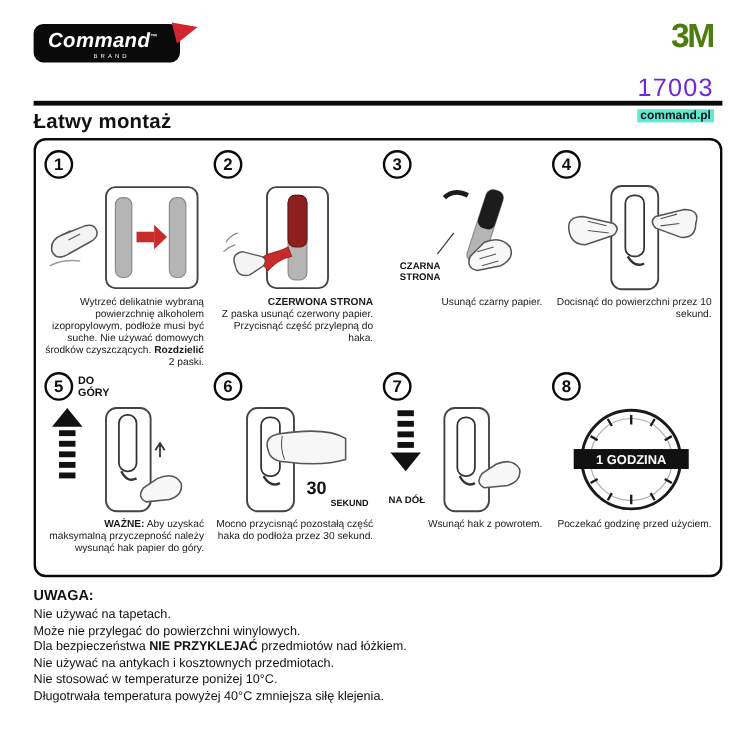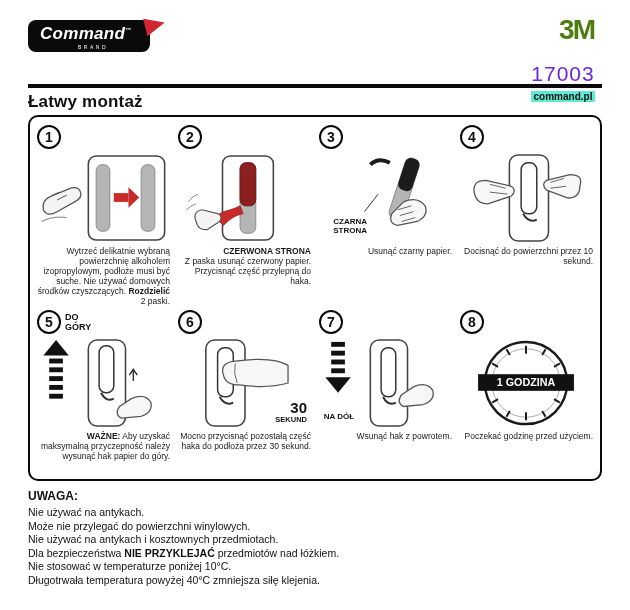--- a/index.html
+++ b/index.html
@@ -74,21 +74,21 @@
   .illus svg { width:100%; height:100%; display:block; }
   .cap { font-size:8.5px; line-height:1.18; text-align:right; margin-top:3px; color:#1a1a1a; }
   .cap b { font-weight:bold; }
   .cap-heading { font-weight:bold; }
 
   
   .lbl-czarna {
     position:absolute; left:2px; bottom:8px; width:46px;
     font-weight:bold; font-size:8px; line-height:1.15; text-align:right;
   }
-  .lbl-30 { position:absolute; right:4px; bottom:4px; text-align:right; }
+  .lbl-30 { position:absolute; right:4px; bottom:4px; text-align:left; }
   .lbl-30-big { display:block; font-size:15px; font-weight:bold; line-height:1; }
   .lbl-30-small { display:block; font-size:7.5px; font-weight:bold;margin-left:20px; }
   .lbl-nadol {
     position:absolute; left:0; bottom:6px; width:40px;
     text-align:center; font-weight:bold; font-size:8px; line-height:1.1;
   }
 
   
   .uwaga { position:absolute; left:28px; top:489px; right:20px; }
   .uwaga-title { font-size:12px; font-weight:bold; margin-bottom:3px; }
@@ -299,21 +299,21 @@
       </div>
       <div class="cap">
         <span>Poczekać godzinę przed użyciem.</span>
       </div>
     </div>
 
   </div>
 
   <div class="uwaga">
     <div class="uwaga-title">UWAGA:</div>
-    <div class="uwaga-line">Nie używać na antykach.</div>
+    <div class="uwaga-line">Nie używać na tapetach.</div>
     <div class="uwaga-line">Może nie przylegać do powierzchni winylowych.</div>
+    <div class="uwaga-line"><span>Dla bezpieczeństwa </span><b>NIE PRZYKLEJAĆ</b><span> przedmiotów nad łóżkiem.</span></div>
     <div class="uwaga-line">Nie używać na antykach i kosztownych przedmiotach.</div>
-    <div class="uwaga-line"><span>Dla bezpieczeństwa </span><b>NIE PRZYKLEJAĆ</b><span> przedmiotów nad łóżkiem.</span></div>
     <div class="uwaga-line">Nie stosować w temperaturze poniżej 10°C.</div>
     <div class="uwaga-line">Długotrwała temperatura powyżej 40°C zmniejsza siłę klejenia.</div>
   </div>
 
 </div>
 
 </body></html>

